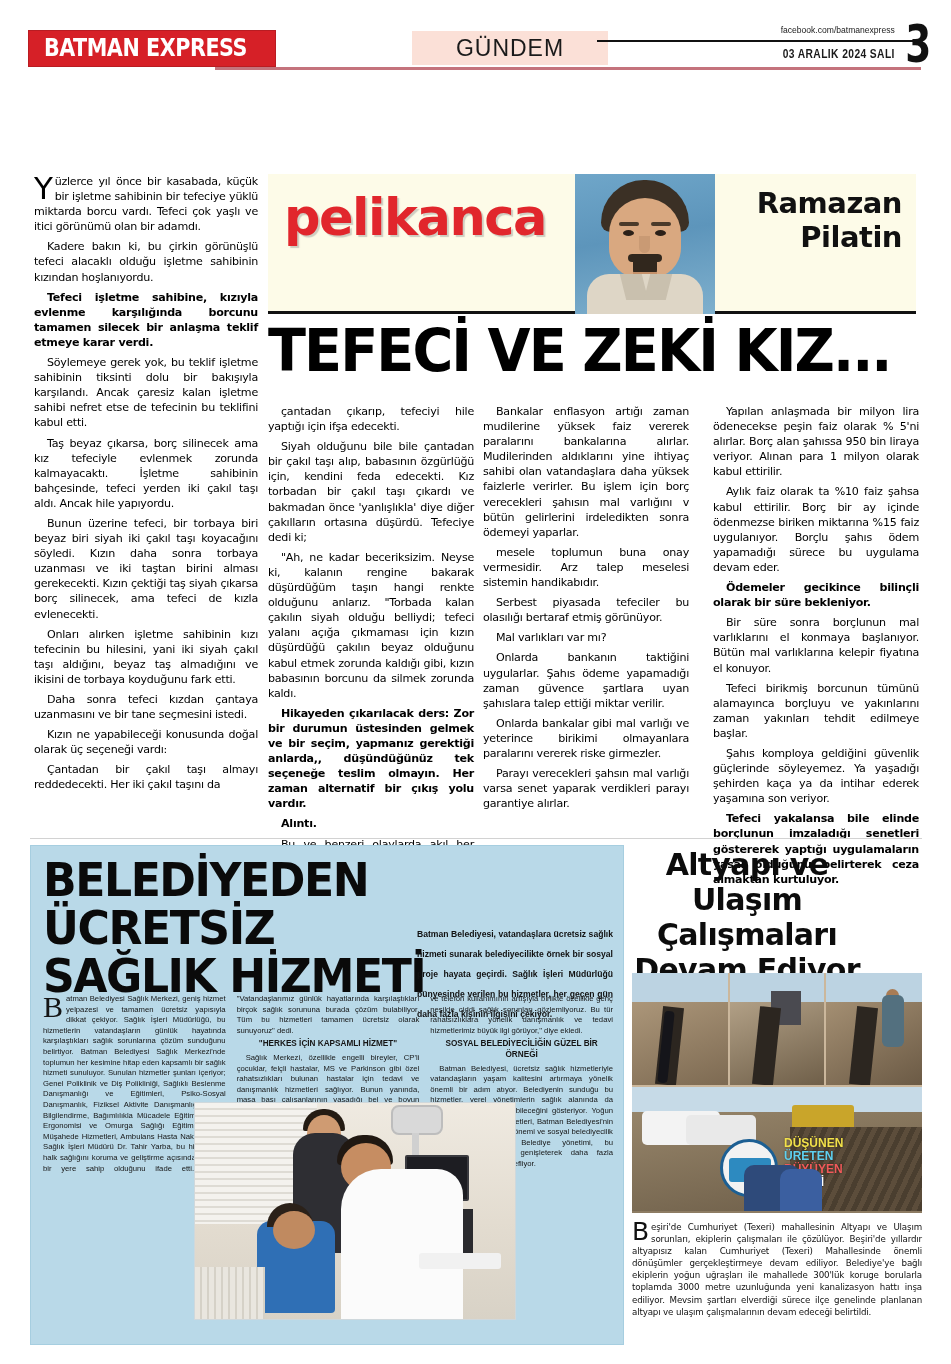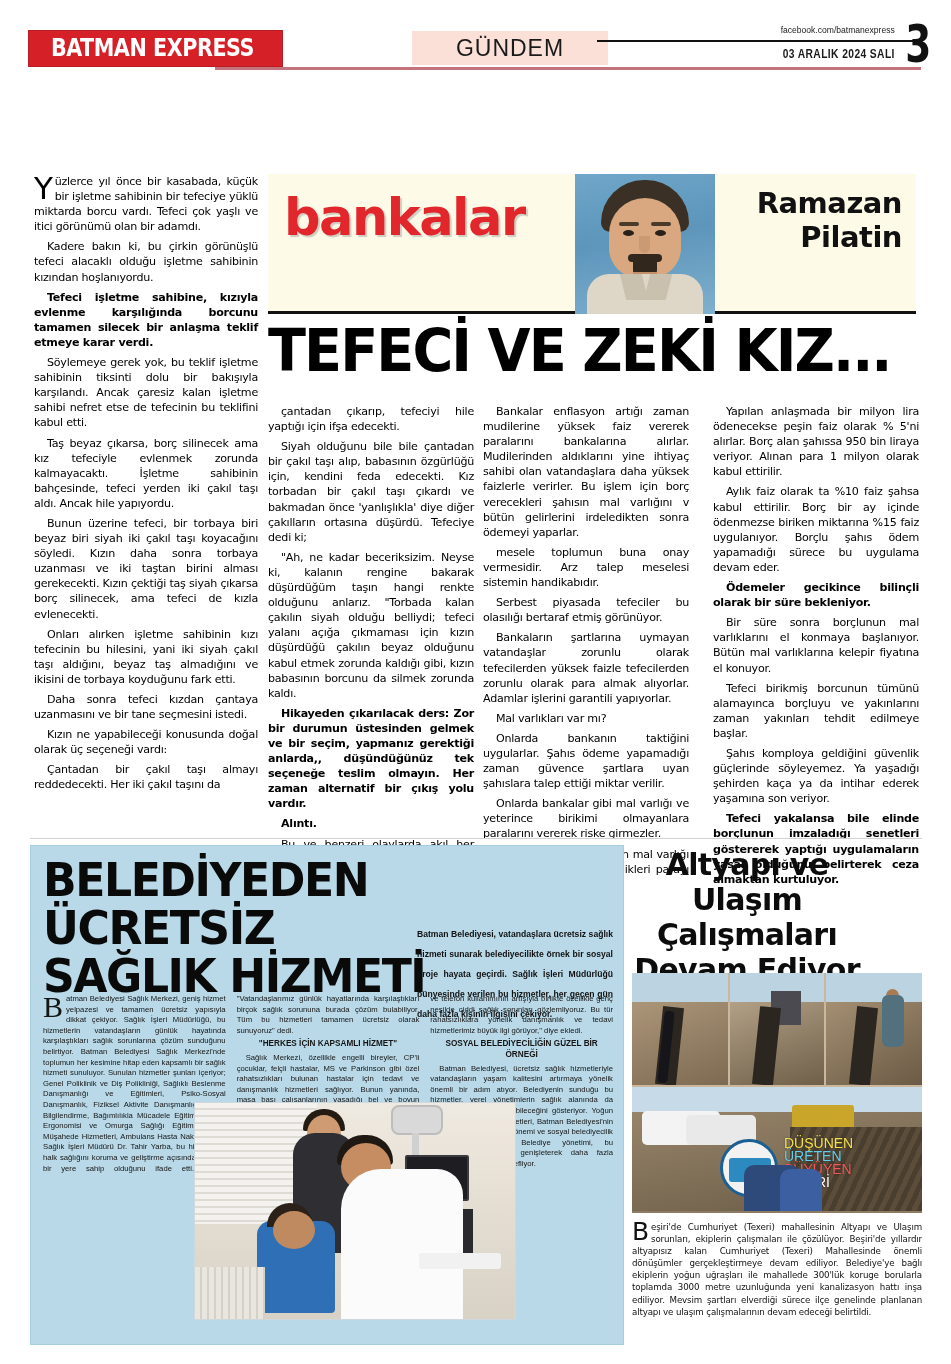--- a/index.html
+++ b/index.html
@@ -26,21 +26,21 @@
   .masthead {
     position: relative;
     height: 86px;
     padding: 0 28px;
   }
   .logo-box {
     position: absolute;
     left: 28px;
     top: 30px;
     background: #d62027;
-    padding: 4px 10px 6px 22px;
+    padding: 4px 10px 6px 15px;
     border: 1px solid #b91c22;
   }
   .logo-text {
     color: #ffffff;
     font-family: "DejaVu Sans", sans-serif;
     font-weight: bold;
     font-size: 25px;
     letter-spacing: -0.5px;
     line-height: 1;
     font-stretch: condensed;
@@ -377,21 +377,21 @@
   .ip-worker-head { position:absolute; left:62%; top:14%; width:13px; height:13px; background:#a97c55; border-radius:50%;}
   .ip-excav { position:absolute; left:44%; top:16%; width:30px; height:34px; background:#4a4a50;}
   .ip-row2 { position:absolute; left:0; top:114px; width:290px; height:126px; background:linear-gradient(170deg,#9e8c70 0%,#6a5b46 100%); overflow:hidden;}
   .ip-sky2 { position:absolute; left:0; top:0; width:100%; height:20%; background:#c6dae7;}
   .ip-truck { position:absolute; left:10px; top:24px; width:78px; height:34px; background:#f3f3f3; border-radius:5px;}
   .ip-truck2 { position:absolute; left:54px; top:28px; width:70px; height:30px; background:#e9e9e9; border-radius:5px;}
   .ip-digger { position:absolute; left:160px; top:18px; width:62px; height:32px; background:#c9a52a; border-radius:3px;}
   .ip-mound { position:absolute; right:0; top:40px; width:132px; height:86px; background: repeating-linear-gradient(115deg,#4a3e2f 0px,#4a3e2f 5px,#5c4d3b 5px,#5c4d3b 10px);}
   .ip-logo { position:absolute; left:88px; top:52px; width:58px; height:58px; border-radius:50%; background:#f2f2f2; border:3px solid #1c5f93; }
   .ip-logo-in { position:absolute; left:6px; top:16px; width:42px; height:24px; background:#2d8ac0; border-radius:3px;}
-  .ip-slogan { position:absolute; left:152px; top:50px; width:90px; font-family:"Liberation Sans",sans-serif; font-weight:normal; font-size:14px; line-height:13px; text-shadow:0 0 2px rgba(0,0,0,0.5);}
+  .ip-slogan { position:absolute; left:152px; top:50px; width:90px; font-family:"Liberation Sans",sans-serif; font-weight:bold; font-size:12px; line-height:13px; text-shadow:0 0 2px rgba(0,0,0,0.5);}
   .sl1 { color:#f2e14a; } .sl2 { color:#5fd1f0; } .sl3 { color:#f05a5a; } .sl4 { color:#ffffff; }
   .ip-workers2 { position:absolute; left:112px; bottom:0; width:56px; height:48px; background:#2e4a7a; border-radius:10px 10px 0 0;}
   .ip-workers2b { position:absolute; left:148px; bottom:0; width:42px; height:44px; background:#3b5fa0; border-radius:10px 10px 0 0;}
   .ip-row3 { position:absolute; left:0; top:238px; width:290px; height:4px; background:#8d7c63;}
 
   .infra-body {
     position: absolute;
     left: 0;
     top: 376px;
     width: 290px;
@@ -445,21 +445,21 @@
         <p>Söylemeye gerek yok, bu teklif işletme sahibinin tiksinti dolu bir bakışıyla karşılandı. Ancak çaresiz kalan işletme sahibi nefret etse de tefecinin bu teklifini kabul etti.</p>
         <p>Taş beyaz çıkarsa, borç silinecek ama kız tefeciyle evlenmek zorunda kalmayacaktı. İşletme sahibinin bahçesinde, tefeci yerden iki çakıl taşı aldı. Ancak hile yapıyordu.</p>
         <p>Bunun üzerine tefeci, bir torbaya biri beyaz biri siyah iki çakıl taşı koyacağını söyledi. Kızın daha sonra torbaya uzanması ve iki taştan birini alması gerekecekti. Kızın çektiği taş siyah çıkarsa borç silinecek, ama tefeci de kızla evlenecekti.</p>
         <p>Onları alırken işletme sahibinin kızı tefecinin bu hilesini, yani iki siyah çakıl taşı aldığını, beyaz taş almadığını ve ikisini de torbaya koyduğunu fark etti.</p>
         <p>Daha sonra tefeci kızdan çantaya uzanmasını ve bir tane seçmesini istedi.</p>
         <p>Kızın ne yapabileceği konusunda doğal olarak üç seçeneği vardı:</p>
         <p>Çantadan bir çakıl taşı almayı reddedecekti. Her iki çakıl taşını da</p>
       </div>
 
     <div class="pelikanca">
-      <div class="pelikanca-word">bankalar</div>
+      <div class="pelikanca-word">pelikanca</div>
       <div class="author-photo">
         <div class="ap-hair"></div>
         <div class="ap-face"></div>
         <div class="ap-brow-l"></div>
         <div class="ap-brow-r"></div>
         <div class="ap-eye-l"></div>
         <div class="ap-eye-r"></div>
         <div class="ap-nose"></div>
         <div class="ap-must"></div>
         <div class="ap-beard"></div>
@@ -481,21 +481,20 @@
         <p>Siyah olduğunu bile bile çantadan bir çakıl taşı alıp, babasının özgürlüğü için, kendini feda edecekti. Kız torbadan bir çakıl taşı çıkardı ve bakmadan önce 'yanlışlıkla' diye diğer çakılların ortasına düşürdü. Tefeciye dedi ki;</p>
         <p>"Ah, ne kadar beceriksizim. Neyse ki, kalanın rengine bakarak düşürdüğüm taşın hangi renkte olduğunu anlarız. "Torbada kalan çakılın siyah olduğu belliydi; tefeci yalanı açığa çıkmaması için kızın düşürdüğü çakılın beyaz olduğunu kabul etmek zorunda kaldığı gibi, kızın babasının borcunu da silmek zorunda kaldı.</p>
         <p class="b">Hikayeden çıkarılacak ders: Zor bir durumun üstesinden gelmek ve bir seçim, yapmanız gerektiği anlarda,, düşündüğünüz tek seçeneğe teslim olmayın. Her zaman alternatif bir çıkış yolu vardır.</p>
         <p class="b">Alıntı.</p>
         <p>Bu ve benzeri olaylarda akıl her zaman galip gelmiyor. Bu günlerde de tefecilik revaçta. Toplum bu durum kabullenmiş görünüyor. Asıl</p>
       </div>
     <div class="op-col op-col3" id="opcol3">
         <p>Bankalar enflasyon artığı zaman mudilerine yüksek faiz vererek paralarını bankalarına alırlar. Mudilerinden aldıklarını yine ihtiyaç sahibi olan vatandaşlara daha yüksek faizlerle verirler. Bu işlem için borç verecekleri şahısın mal varlığını v bütün gelirlerini irdeledikten sonra ödemeyi yaparlar.</p>
         <p>mesele toplumun buna onay vermesidir. Arz talep meselesi sistemin handikabıdır.</p>
         <p>Serbest piyasada tefeciler bu olasılığı bertaraf etmiş görünüyor.</p>
-        <p>Bankaların şartlarına uymayan vatandaşlar zorunlu olarak tefecilerden yüksek faizle tefecilerden zorunlu olarak para almak alıyorlar. Adamlar işlerini garantili yapıyorlar.</p>
         <p>Mal varlıkları var mı?</p>
         <p>Onlarda bankanın taktiğini uygularlar. Şahıs ödeme yapamadığı zaman güvence şartlara uyan şahıslara talep ettiği miktar verilir.</p>
         <p>Onlarda bankalar gibi mal varlığı ve yeterince birikimi olmayanlara paralarını vererek riske girmezler.</p>
         <p>Parayı verecekleri şahsın mal varlığı varsa senet yaparak verdikleri parayı garantiye alırlar.</p>
       </div>
     <div class="op-col op-col4" id="opcol4">
         <p>Yapılan anlaşmada bir milyon lira ödenecekse peşin faiz olarak % 5'ni alırlar. Borç alan şahıssa 950 bin liraya veriyor. Alınan para 1 milyon olarak kabul ettirilir.</p>
         <p>Aylık faiz olarak ta %10 faiz şahsa kabul ettirilir. Borç bir ay içinde ödenmezse biriken miktarına %15 faiz uygulanıyor. Borçlu şahıs ödem yapamadığı sürece bu uygulama devam eder.</p>
         <p class="b">Ödemeler gecikince bilinçli olarak bir süre bekleniyor.</p>
         <p>Bir süre sonra borçlunun mal varlıklarını el konmaya başlanıyor. Bütün mal varlıklarına kelepir fiyatına el konuyor.</p>

